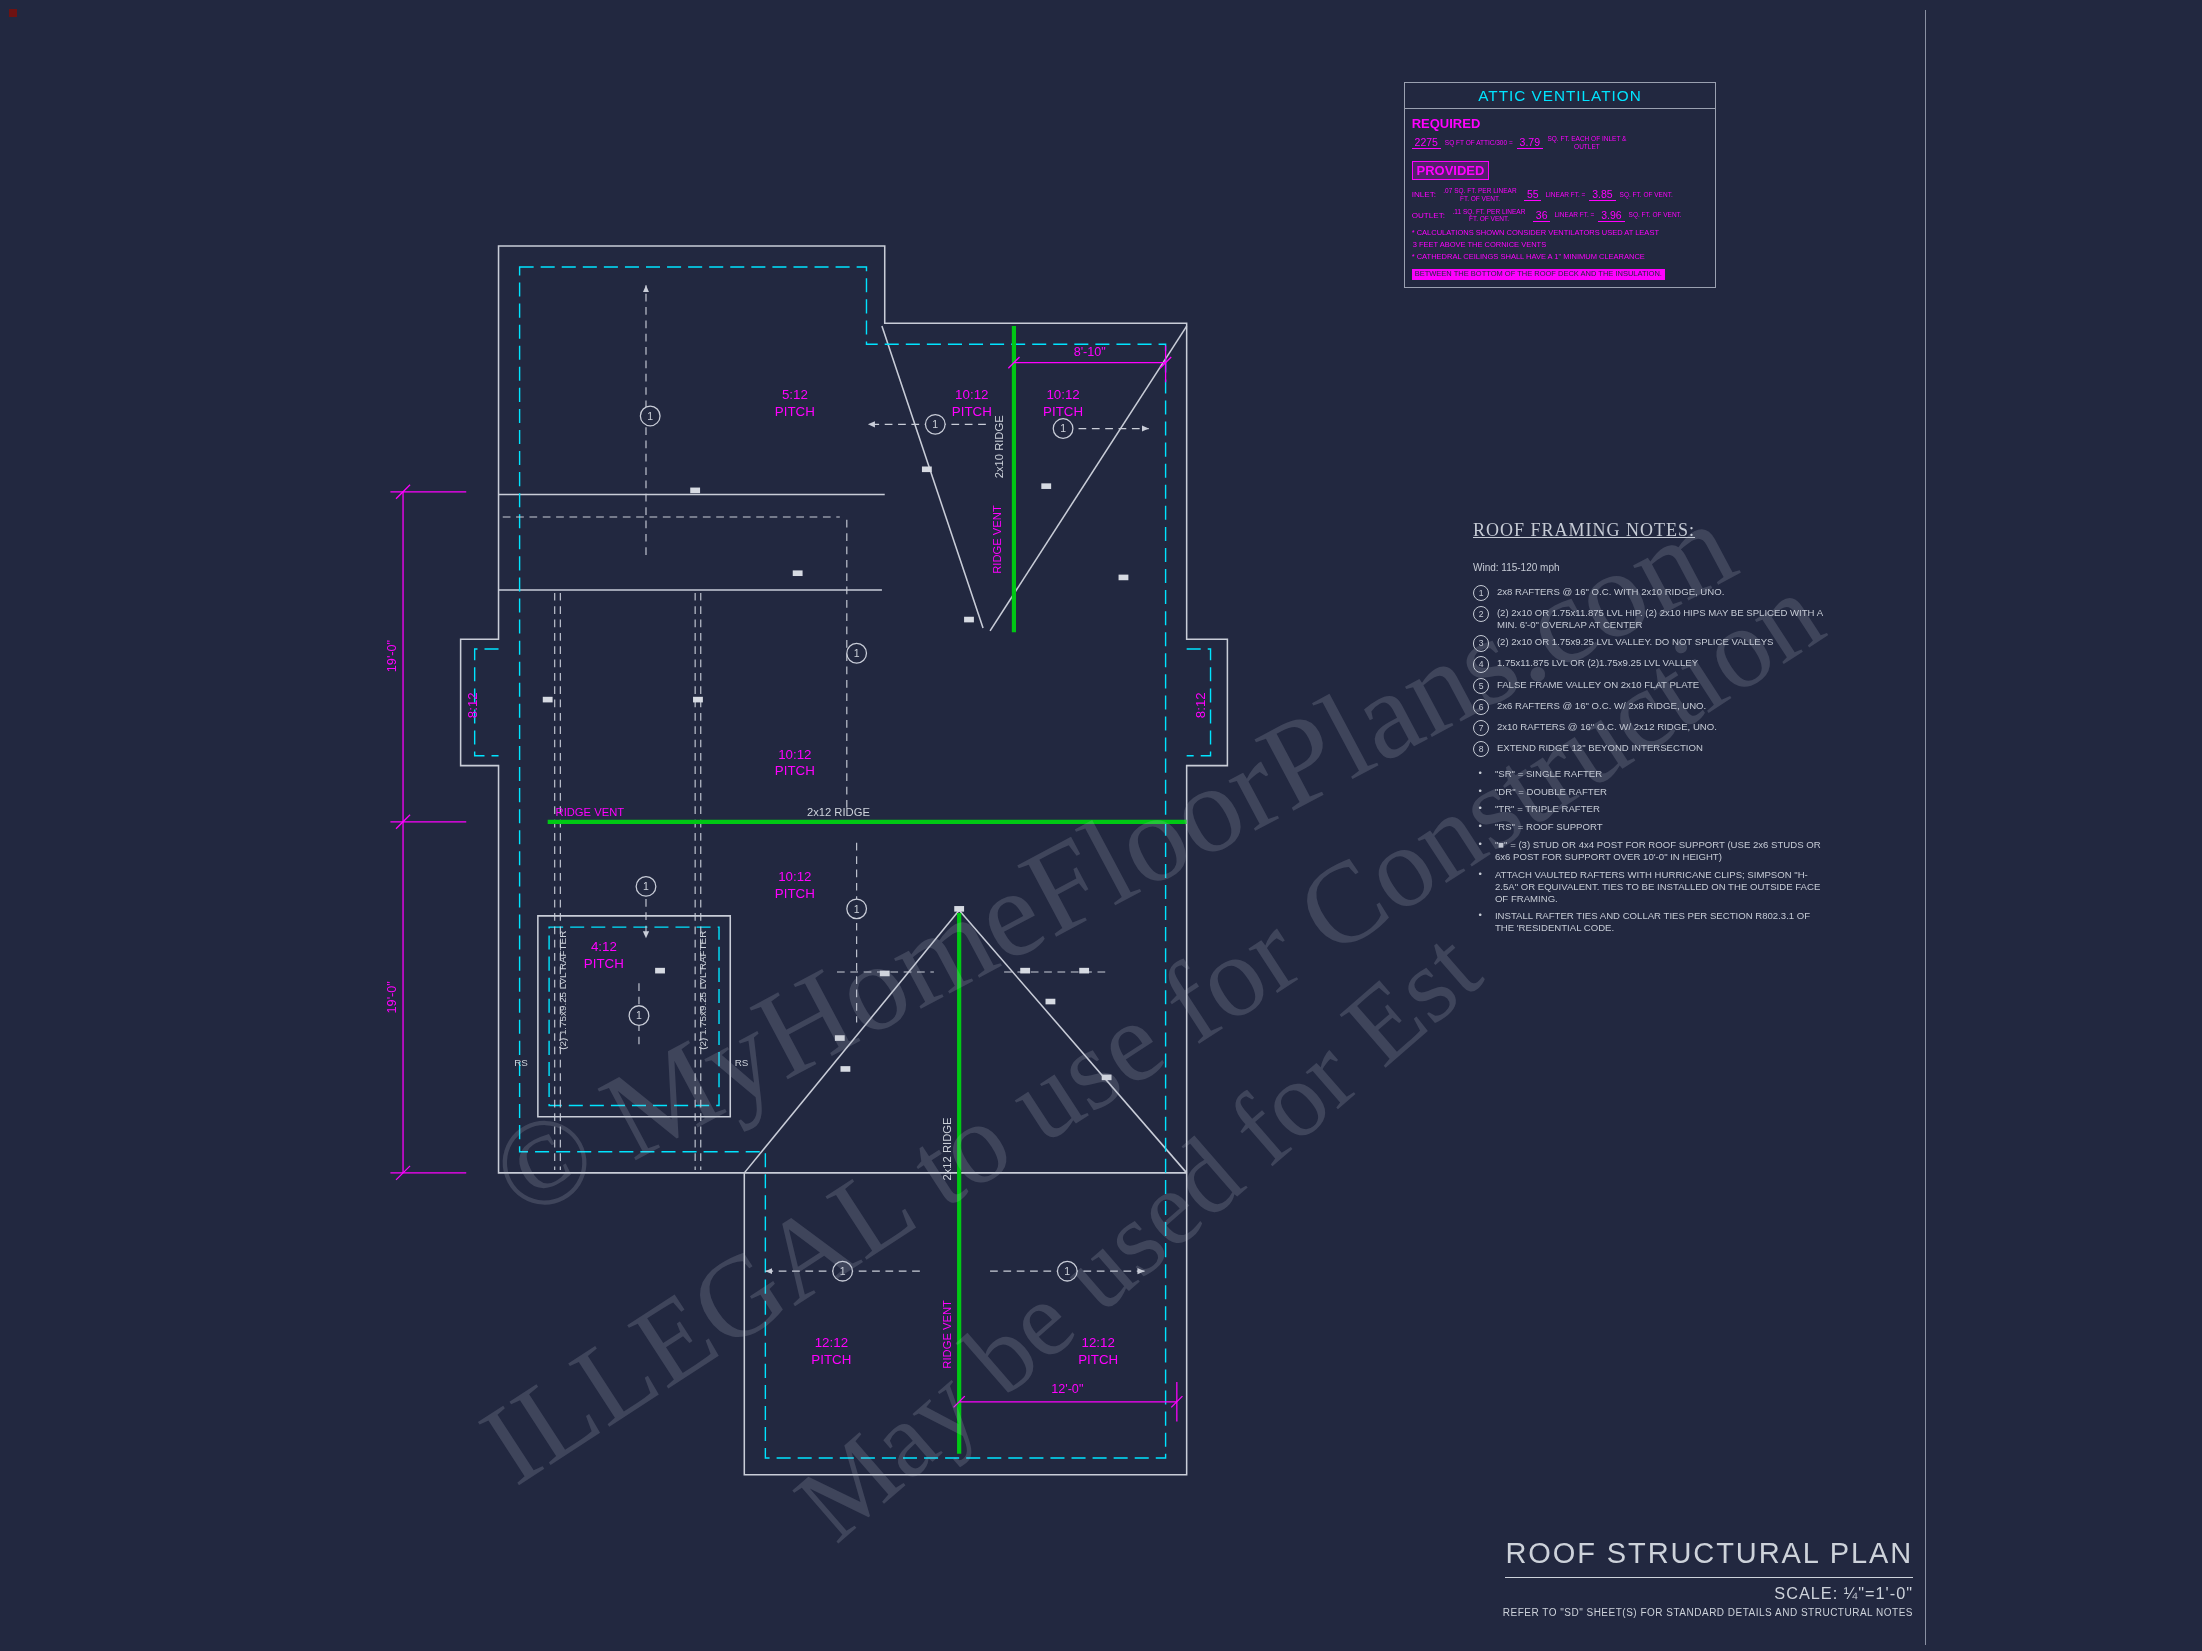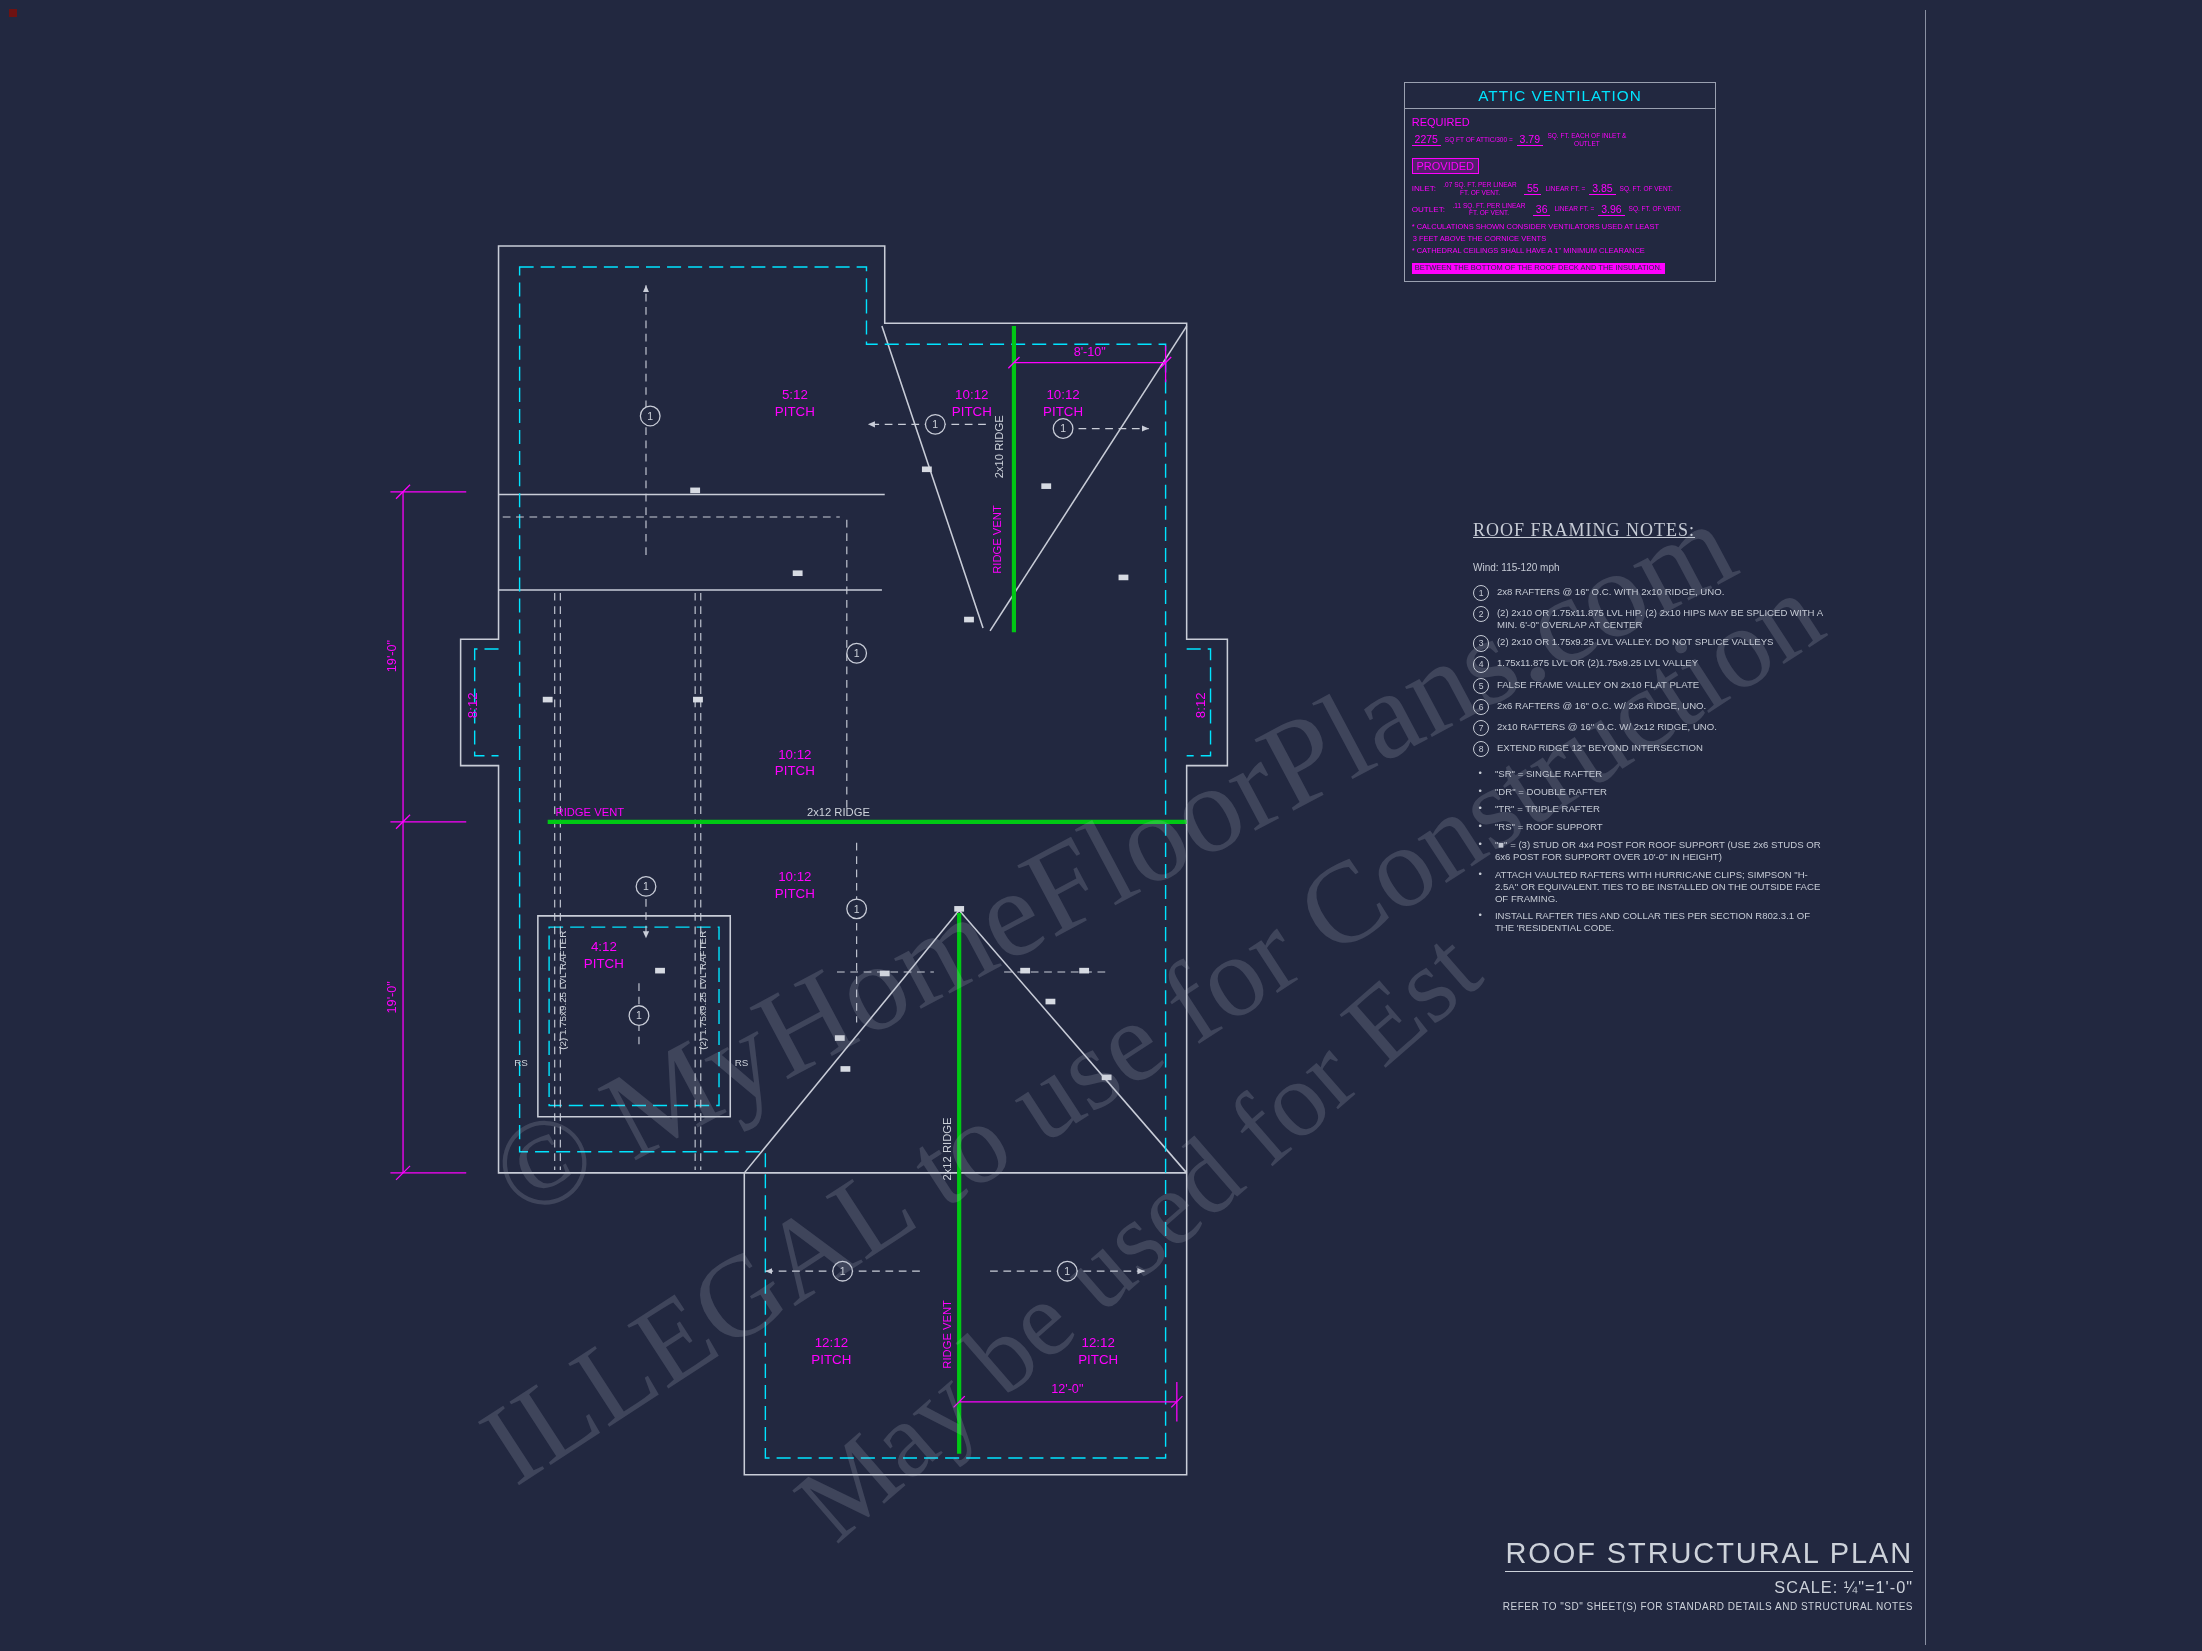--- a/index.html
+++ b/index.html
@@ -26,21 +26,21 @@
   .tm{fill:#ff00ff;font-size:9px;}
   .tmg8{fill:#ff00ff;font-size:8px;}
   .tw8{fill:#cdd2da;font-size:8px;}
   .tw7{fill:#cdd2da;font-size:7px;}
   .tnum{fill:#cdd2da;font-size:7.5px;}
 
   
   .attic{position:absolute;left:1404px;top:82px;width:310px;border:1px solid #9aa0b0;z-index:3;background:rgba(34,40,64,0.4);}
   .attic-title{color:#00e4ff;font-size:15.3px;letter-spacing:1px;text-align:center;padding:3.8px 0 2.9px;border-bottom:1px solid #9aa0b0;}
   .attic-body{padding:5.7px 6.7px 6.7px;color:#ff00ff;}
-  .sec-label{font-size:11px;margin:1.9px 0 2.9px;}
+  .sec-label{font-size:13px;margin:1.9px 0 2.9px;font-weight:bold;}
   .sec-label.boxed{display:inline-block;border:1px solid #ff00ff;background:rgba(255,0,255,0.22);padding:1px 3.8px;margin-top:5.7px;}
   .arow{display:flex;align-items:center;gap:4px;font-size:9.6px;margin:3.8px 0 5.7px;flex-wrap:nowrap;}
   .uval{border-bottom:1px solid #ff00ff;padding:0 2.9px;font-size:10.5px;}
   .stack{display:inline-block;font-size:6.5px;line-height:1.15;text-align:center;max-width:80px;}
   .albl{font-size:8.1px;}
   .fn{font-size:7.5px;line-height:1.35;margin-top:1.9px;}
   .fn.ind{margin-left:1px;}
   .fn.hl{background:#ff00ff;color:#222840;display:inline-block;padding:0 3px;}
 
   
@@ -48,21 +48,21 @@
   .notes-title{font-size:18px;letter-spacing:1px;text-decoration:underline;margin-bottom:21px;font-family:Liberation Serif, serif;}
   .notes-wind{font-size:10px;margin-bottom:11.5px;}
   .note-item{display:flex;gap:7.6px;margin-bottom:4.8px;align-items:flex-start;}
   .ncirc{flex:0 0 14.3px;width:14.3px;height:14.3px;border:1px solid #c6cbd5;border-radius:50%;font-size:8.6px;line-height:14.3px;text-align:center;}
   .bdot{flex:0 0 14.3px;width:14.3px;text-align:center;font-size:9.6px;line-height:12.4px;}
   .ntext{font-size:9.6px;line-height:1.25;padding-top:1px;}
   .bullets{margin-top:9.6px;}
 
   
   .titleblock{position:absolute;right:289px;top:1537px;text-align:right;color:#cdd2da;z-index:3;}
-  .sheet-title{font-size:29px;letter-spacing:1.9px;border-bottom:1px solid #cdd2da;padding-bottom:1px;display:inline-block;}
+  .sheet-title{font-size:29px;letter-spacing:1.9px;border-bottom:1px solid #cdd2da;padding-bottom:7px;display:inline-block;}
   .sheet-scale{font-size:16.3px;margin-top:5.7px;letter-spacing:1px;}
   .sheet-note{font-size:10px;margin-top:4.8px;letter-spacing:0.5px;}
 
   .sheet-edge{position:absolute;left:1925px;top:9.6px;width:1px;height:1635px;background:#8a90a2;z-index:2;}
   .corner-dot{position:absolute;left:8.6px;top:8.6px;width:8.6px;height:8.6px;background:#6e1212;z-index:2;}
 
   
   .wm{position:absolute;white-space:nowrap;color:rgba(178,184,202,0.20);font-family:"Liberation Serif", serif;z-index:6;pointer-events:none;}
   .wm1{left:1113px;top:860px;font-size:124px;transform:translate(-50%,-50%) rotate(-28deg);}
   .wm2{left:1152px;top:1029px;font-size:115px;transform:translate(-50%,-50%) rotate(-33deg);}

